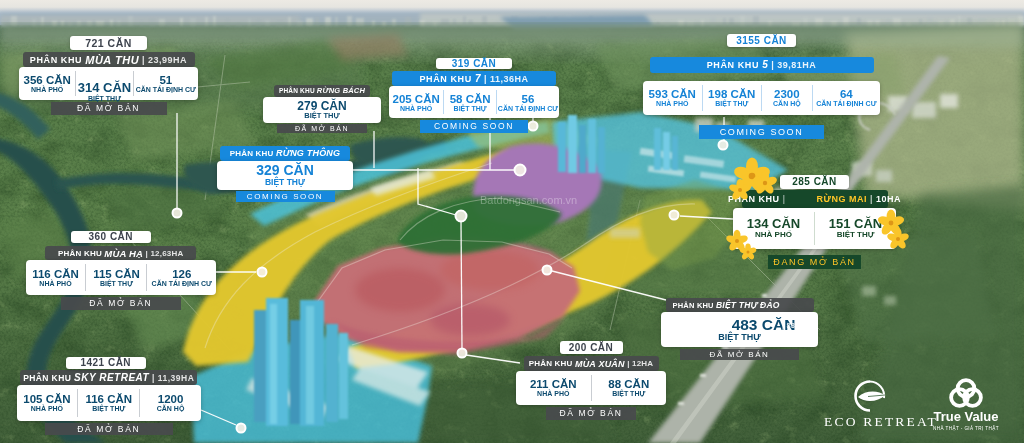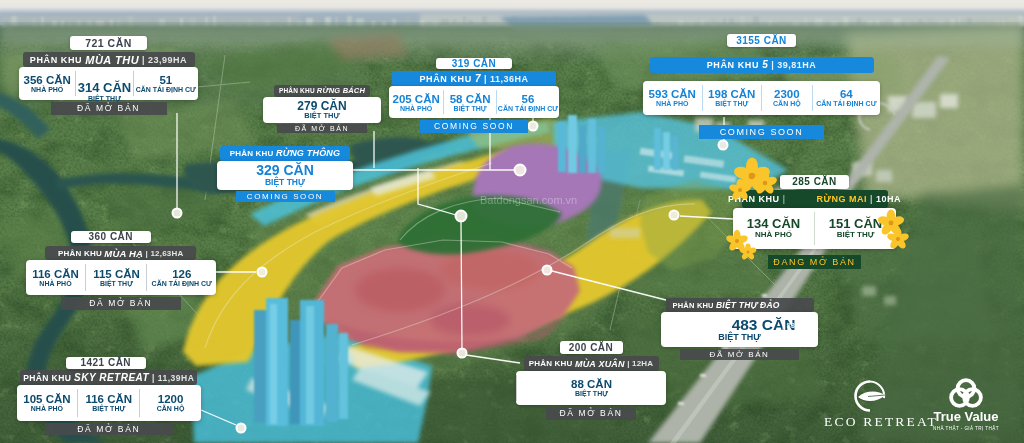--- a/index.html
+++ b/index.html
@@ -605,20 +605,24 @@
 </div>
 
 <div class="card" style="left:516px;top:341px;width:150px;">
   <div class="cnt" style="width:63px;height:12.5px;font-size:10px;">200 CĂN</div>
   <div class="hdr grey" style="width:135px;height:15px;margin-top:2.5px;font-size:8px;letter-spacing:.2px;">
     <span>PHÂN KHU&nbsp;</span>
         <b><i style="font-size:9px;">MÙA XUÂN</i></b>
         <span style="opacity:.85;">&nbsp;| 12HA</span>
   </div>
   <div class="bdy tgrey" style="width:150px;height:33.5px;">
+    <div class="col" style="flex:1;">
+          <span class="num" style="font-size:11.5px;">211 CĂN</span>
+          <span class="lbl" style="font-size:7px;">NHÀ PHỐ</span>
+        </div>
     <div class="dv dvg"></div>
     <div class="col" style="flex:1;">
           <span class="num" style="font-size:11.5px;">88 CĂN</span>
           <span class="lbl" style="font-size:7px;">BIỆT THỰ</span>
         </div>
   </div>
   <div class="ftr grey" style="width:90px;height:13.5px;margin-top:2px;font-size:8.5px;">ĐÃ MỞ BÁN</div>
 </div>
 
 <div class="card" style="left:661px;top:298px;width:157px;">

